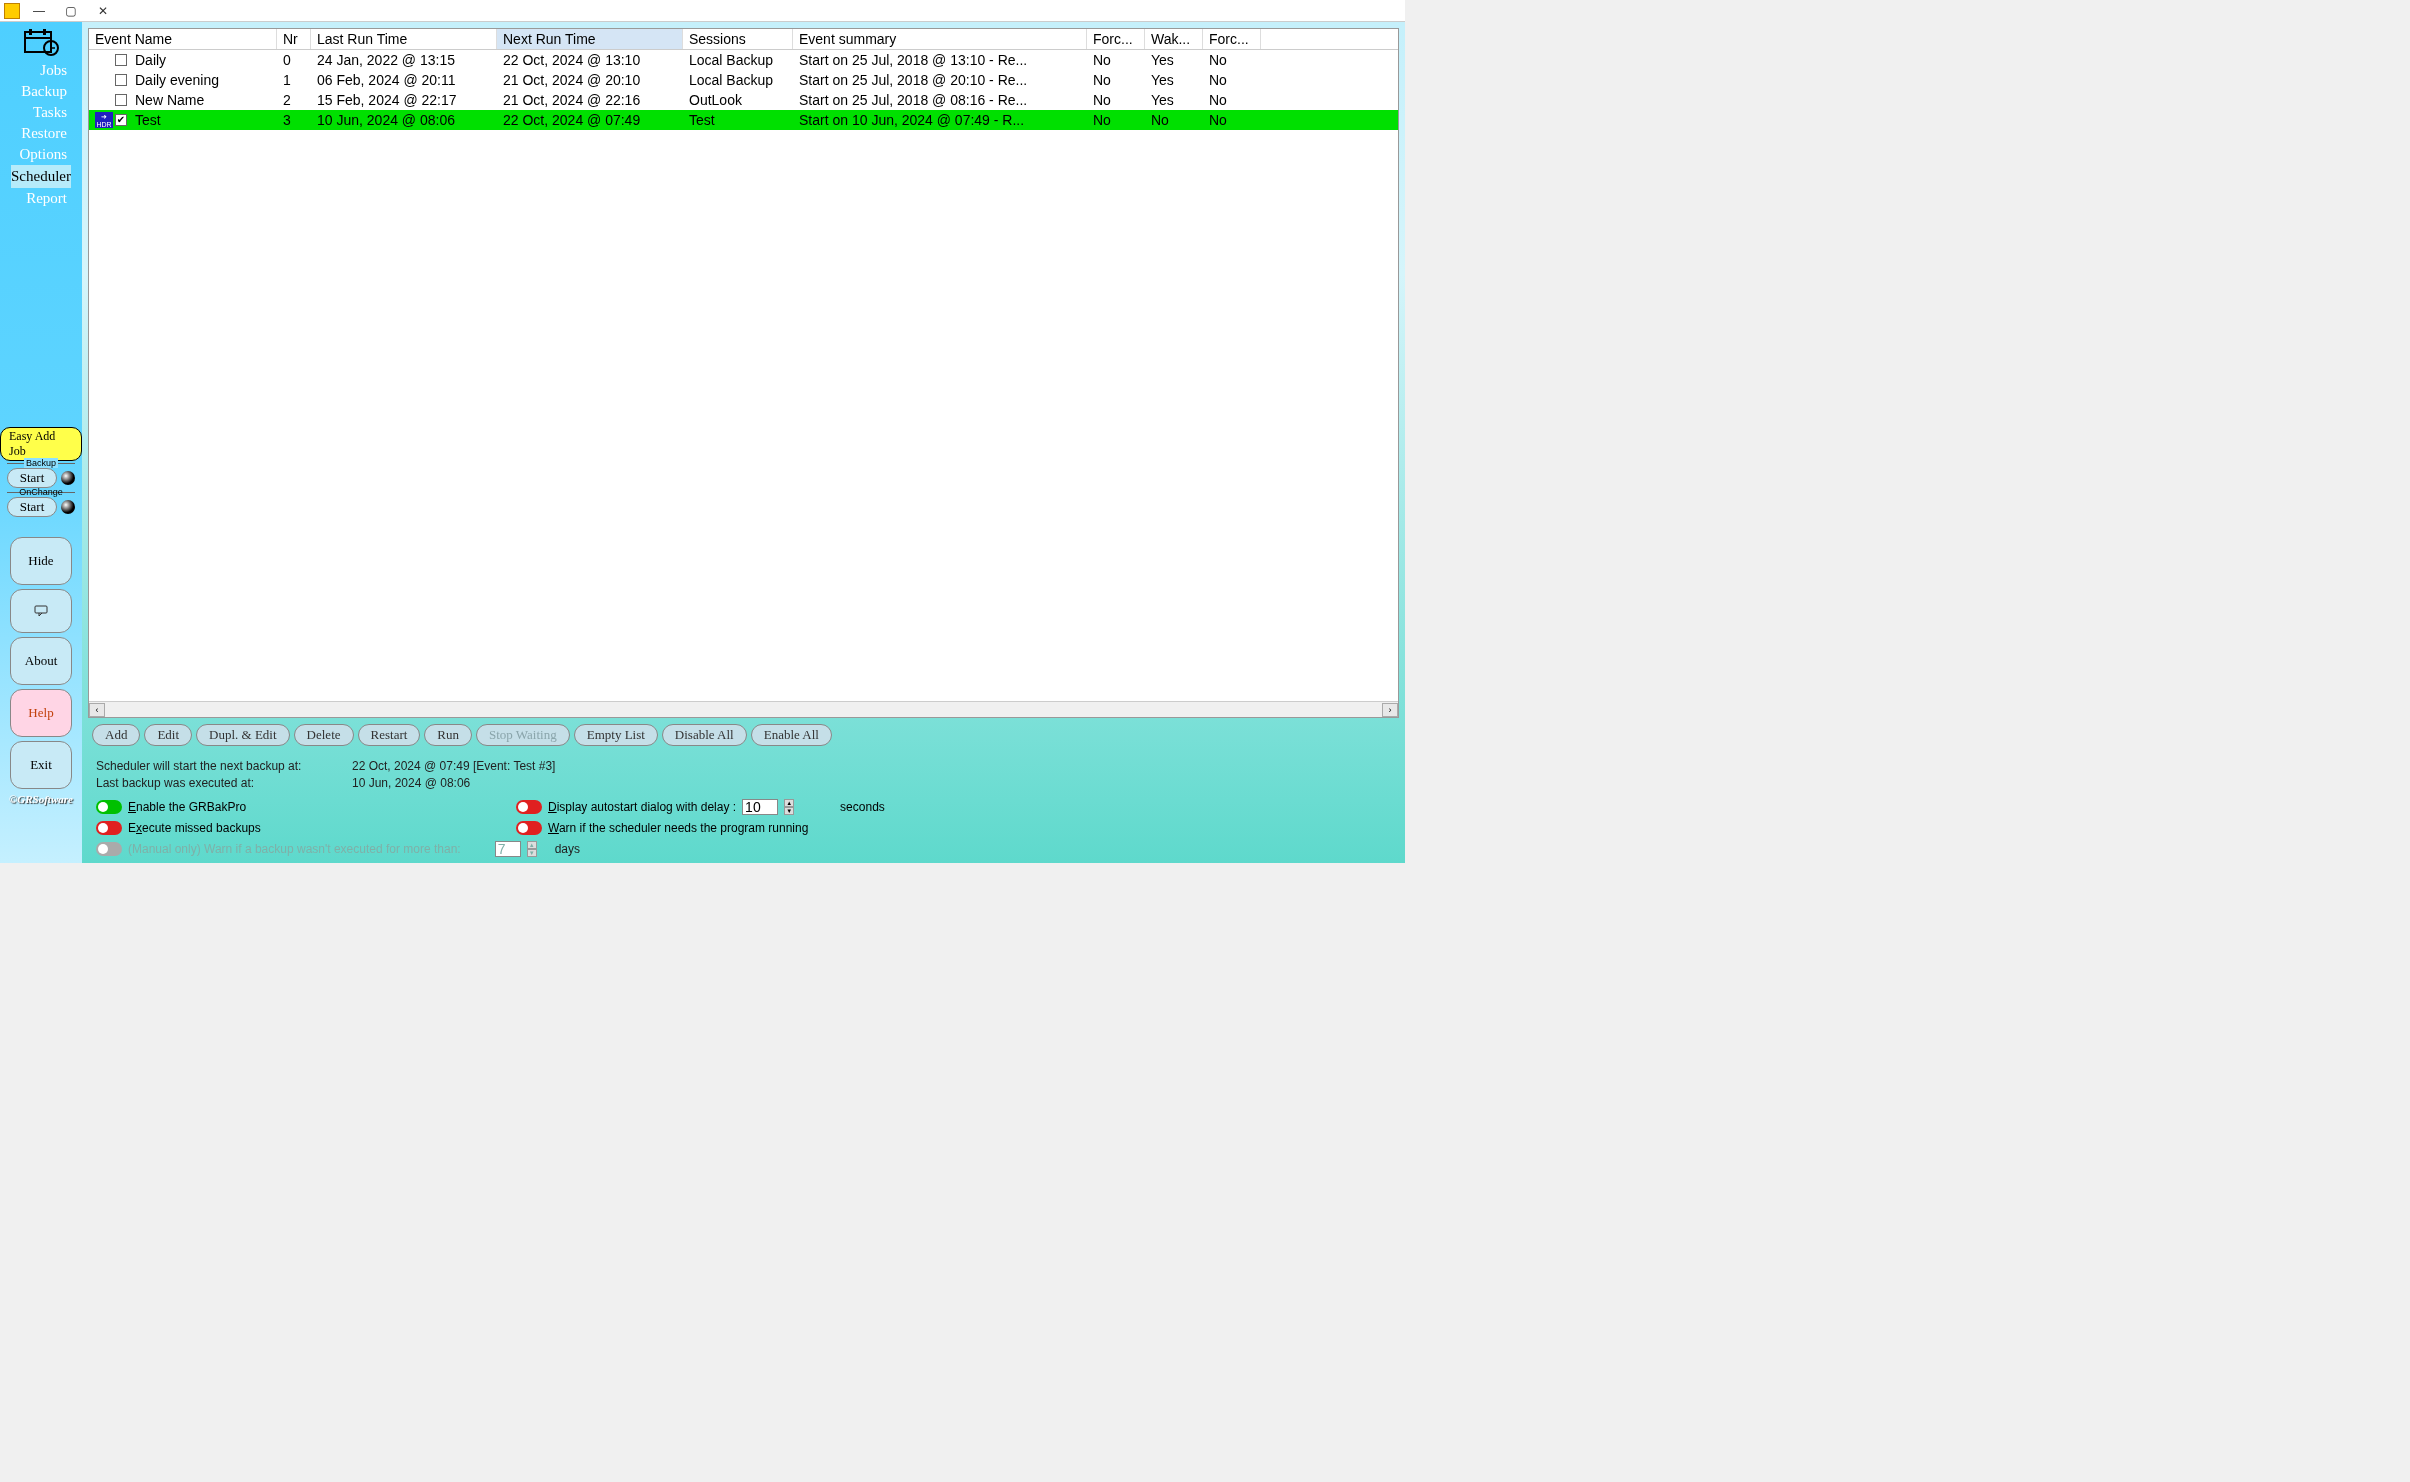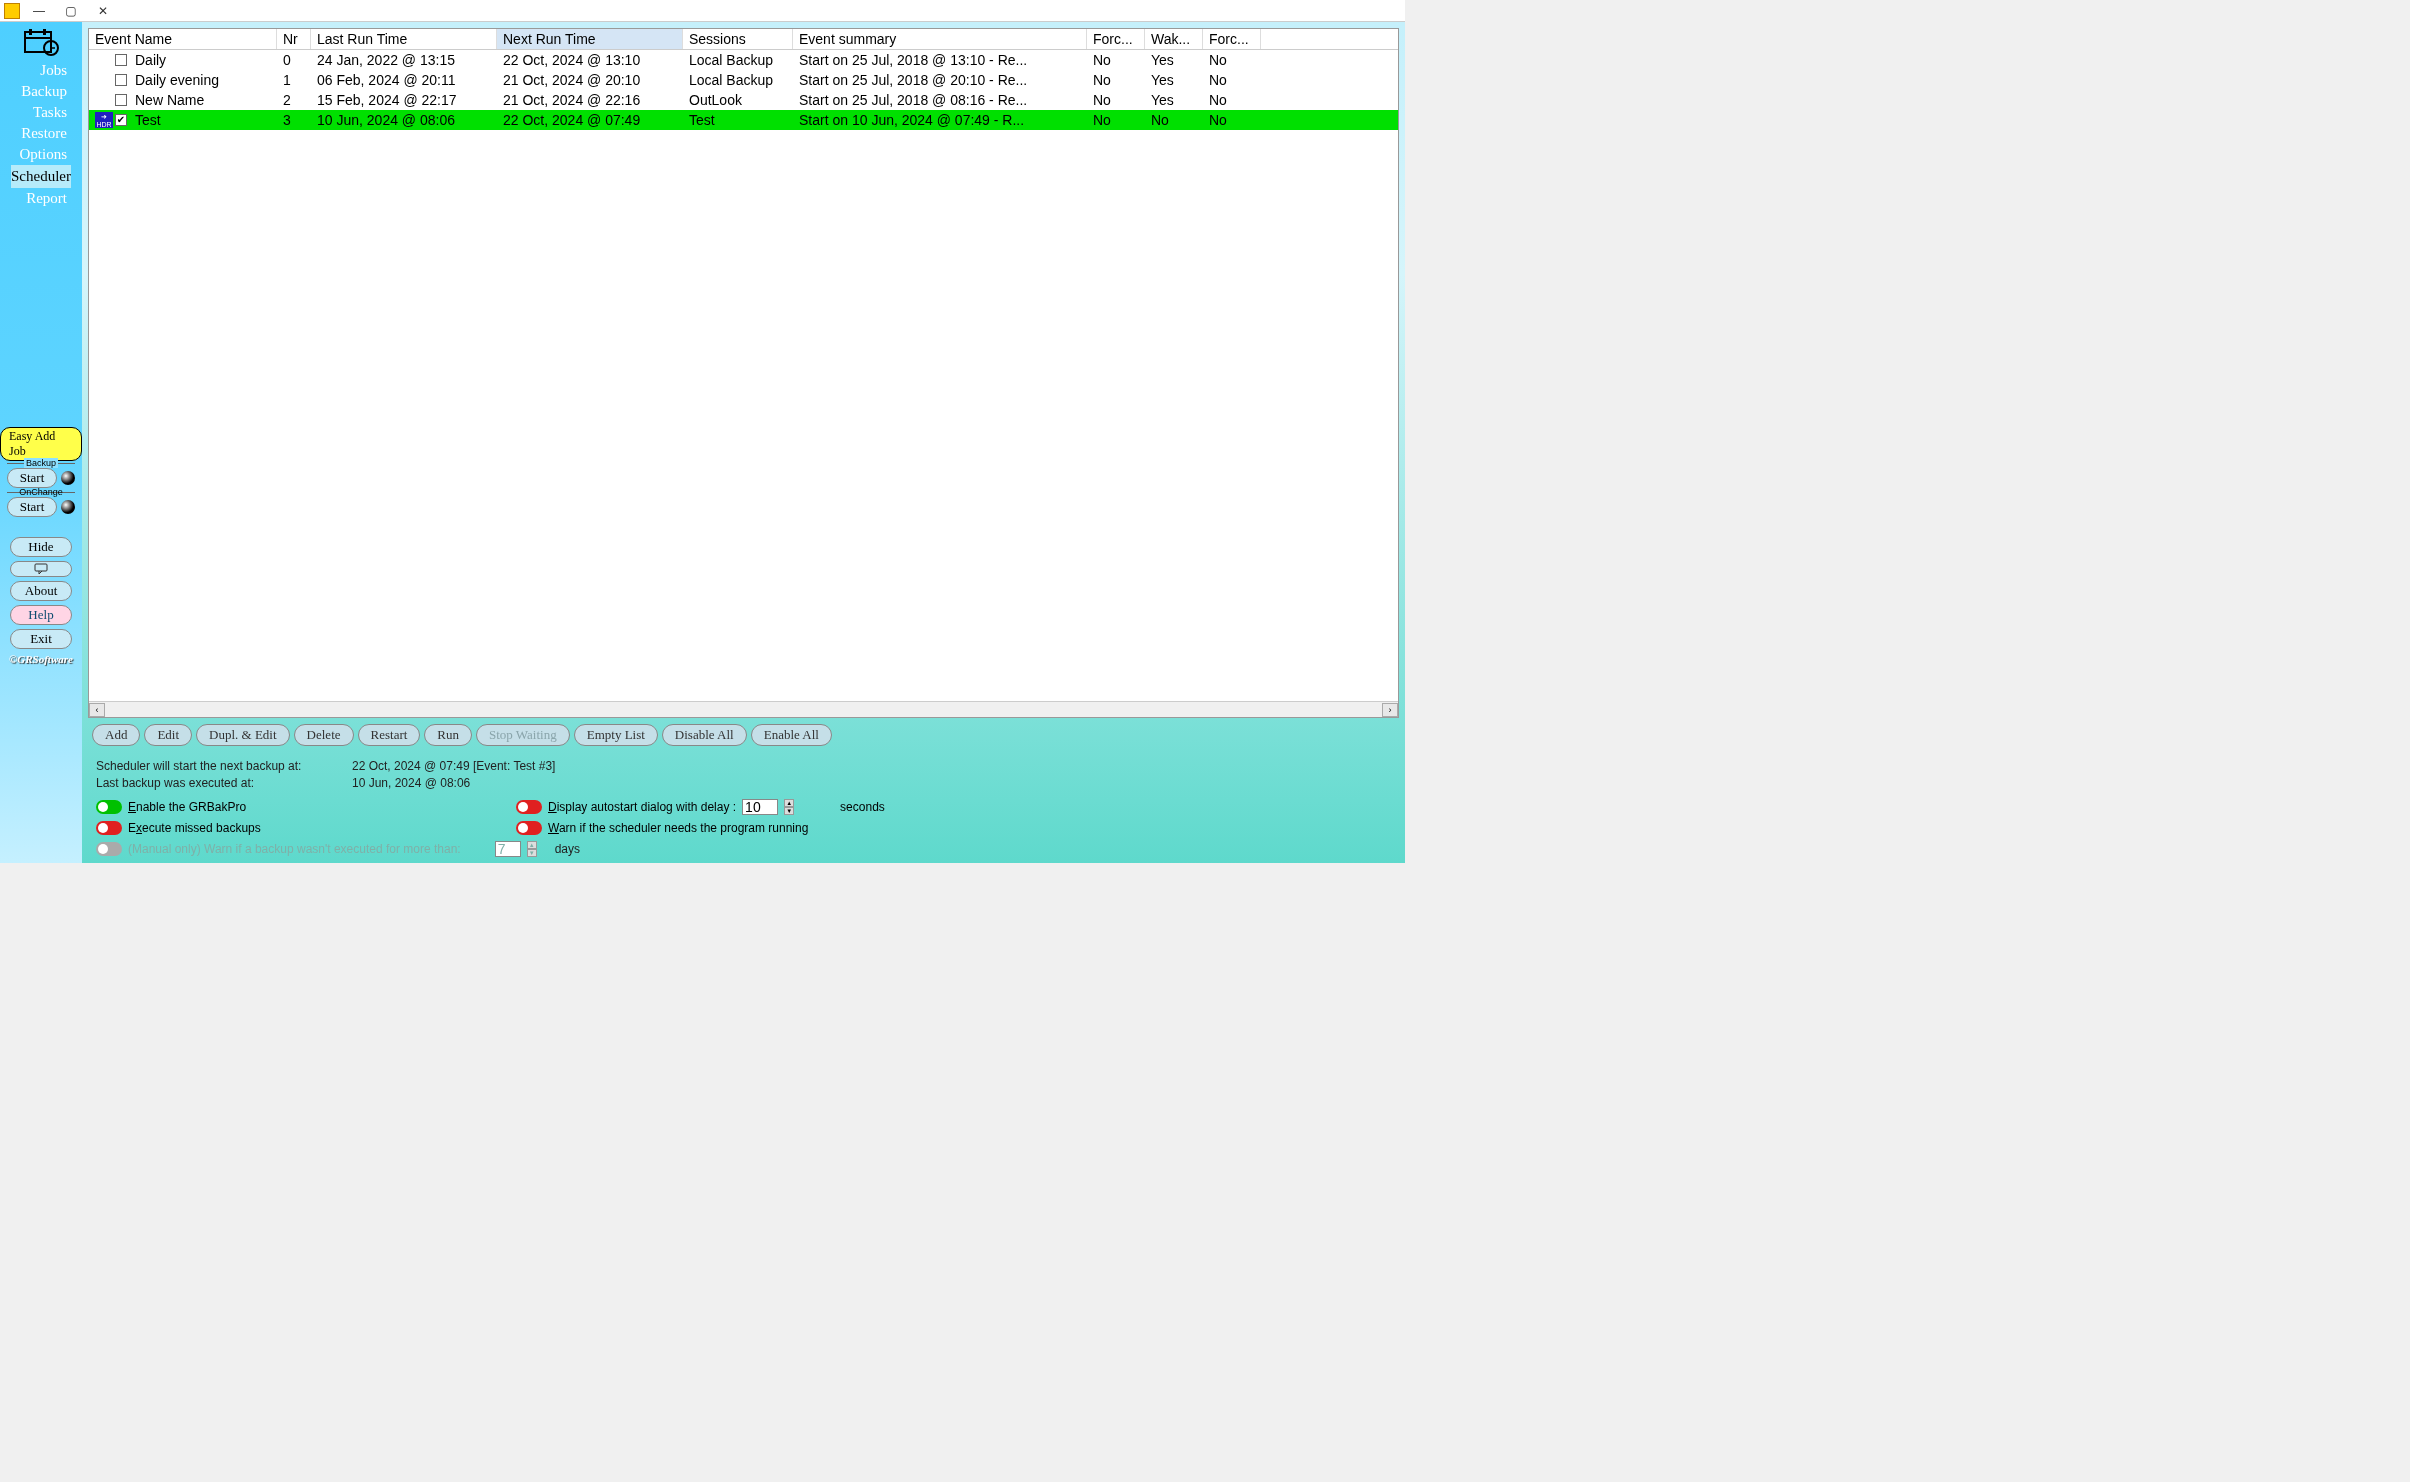--- a/index.html
+++ b/index.html
@@ -17,22 +17,22 @@
 .sidebar-logo { width: 48px; height: 32px; display: flex; align-items: center; justify-content: center; margin-bottom: 2px; }
 .sidebar-logo svg { width: 36px; height: 28px; }
 .nav-item { width: 100%; text-align: right; padding: 2px 4px 2px 0; font-family: "Comic Sans MS", cursive; font-size: 15px; color: #fff; cursor: pointer; }
 .nav-item.active { color: #000; background: #b6ebfa; text-align: center; padding: 3px 0; }
 
 .easy-btn { background: #ffff4a; border: 1px solid #000; border-radius: 10px; padding: 1px 8px; font-family: "Comic Sans MS", cursive; font-size: 12px; margin-top: 218px; cursor: pointer; }
 .section-divider { width: 68px; border-top: 1px solid #666; position: relative; margin: 2px 0; }
 .start-row { display: flex; align-items: center; gap: 4px; margin: 2px 0; }
 .pill-btn { background: #c8eaf6; border: 1px solid #888; border-radius: 12px; padding: 1px 12px; font-family: "Comic Sans MS", cursive; font-size: 13px; cursor: pointer; }
 .led { width: 14px; height: 14px; border-radius: 50%; background: radial-gradient(circle at 35% 35%, #fff, #000 60%); }
-.side-btn { background: #c8eaf6; border: 1px solid #888; border-radius: 12px; width: 62px; text-align: center; padding: 1px 0; font-family: "Comic Sans MS", cursive; font-size: 13px; margin: 2px 0; cursor: pointer; }
-.side-btn.pink { background: #ffd5e5; color: #0c4a6e; }
+.side-btn { background: #c8eaf6; border: 1px solid #888; border-radius: 12px; width: 62px; text-align: center; padding: 15px 0; font-family: "Comic Sans MS", cursive; font-size: 13px; margin: 2px 0; cursor: pointer; }
+.side-btn.pink { background: #ffd5e5; color: #c2410c; }
 .copyright { font-family: "Comic Sans MS", cursive; font-size: 11px; color: #fff; font-style: italic; font-weight: bold; text-shadow: 1px 1px 1px #333; margin-top: 2px; }
 
 .content { flex: 1; display: flex; flex-direction: column; background: linear-gradient(180deg, #c5f0fb 0%, #d5f5fb 30%, #5ed9cc 100%); padding: 4px 6px 4px 6px; }
 
 .header-text { font-size: 12px; color: #000; padding: 2px 4px; }
 
 .table-container { background: #fff; border: 1px solid #999; flex: 1; display: flex; flex-direction: column; margin-top: 2px; overflow: hidden; }
 .table-header { display: flex; background: #fff; border-bottom: 1px solid #ccc; }
 .th { font-size: 14px; padding: 2px 6px; border-right: 1px solid #ddd; white-space: nowrap; overflow: hidden; }
 .th.sorted { background: #d5e5f5; }

